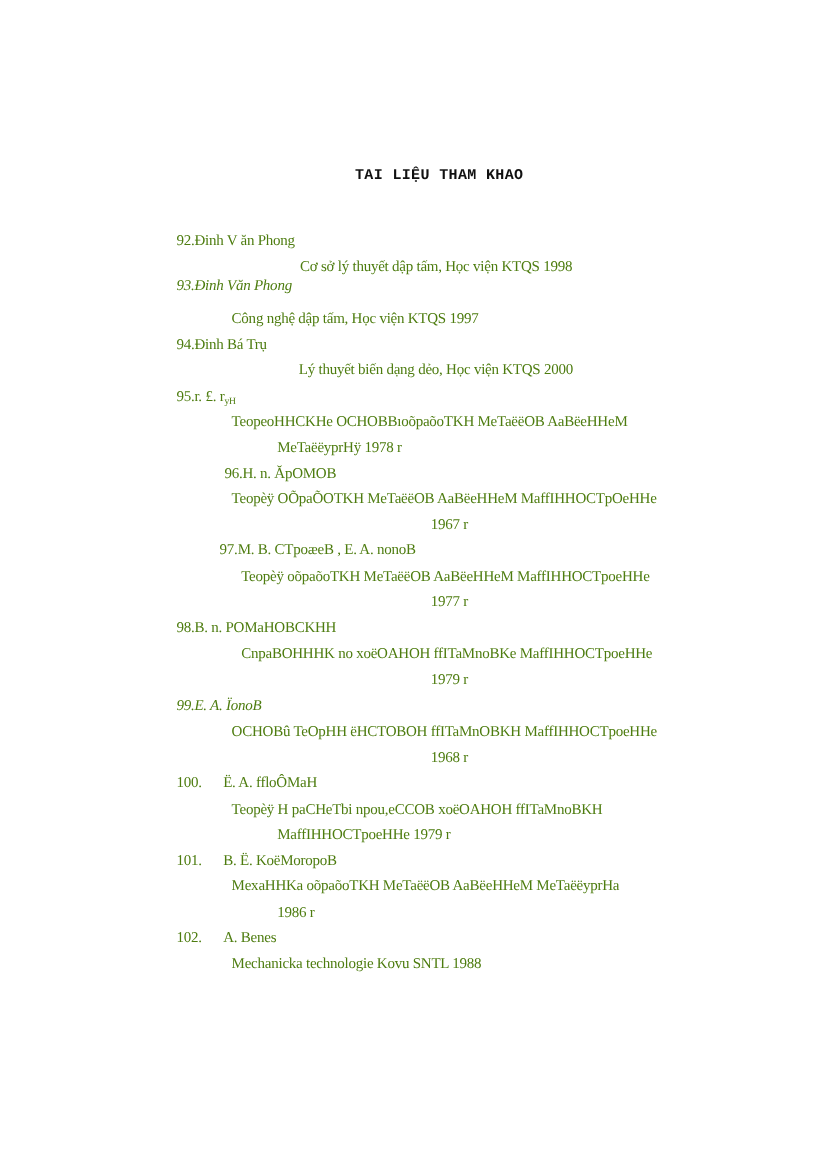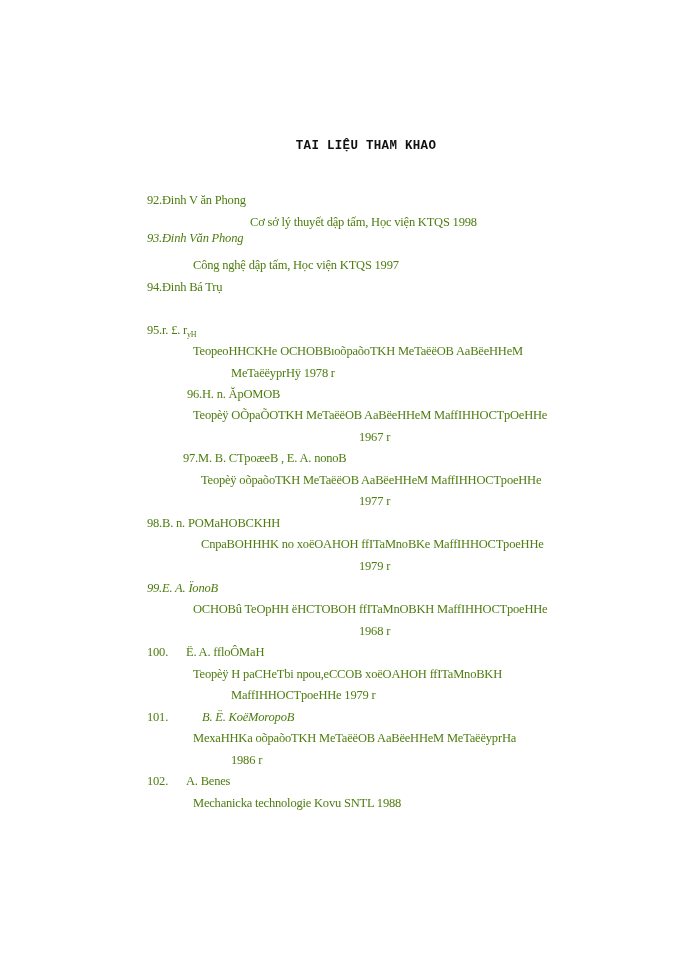--- a/index.html
+++ b/index.html
@@ -31,20 +31,21 @@
   <div class="line" style="left:250px; top:214px;">Cơ sở lý thuyết dập tấm, Học viện KTQS 1998</div>
 
   <div class="line" style="left:147px; top:230px;font-style:italic;">
     <span>93.</span><span>Đinh Văn Phong</span>
   </div>
   <div class="line" style="left:193px; top:257px;">Công nghệ dập tấm, Học viện KTQS 1997</div>
 
   <div class="line" style="left:147px; top:279px;">
     <span>94.</span><span>Đinh Bá Trụ</span>
   </div>
+  <div class="line" style="left:249px; top:300px;">Lý thuyết biến dạng dẻo, Học viện KTQS 2000</div>
 
   <div class="line" style="left:147px; top:322px;">
     <span>95.</span><span>r. £. r</span><sub>yH</sub>
   </div>
   <div class="line" style="left:193px; top:343px;">TeopeoHHCKHe OCHOBBıoõpaõoTKH MeTaëëOB AaBëeHHeM</div>
   <div class="line" style="left:231px; top:365px;">MeTaëëyprHÿ 1978 r</div>
 
   <div class="line" style="left:147px; top:386px;margin-left:40px;">
     <span>96.</span><span>H. n. ĂpOMOB</span>
   </div>
@@ -68,20 +69,20 @@
   </div>
   <div class="line" style="left:193px; top:601px;">OCHOBû TeOpHH ëHCTOBOH ffITaMnOBKH MaffIHHOCTpoeHHe</div>
   <div class="line" style="left:359px; top:623px;">1968 r</div>
 
   <div class="line" style="left:147px; top:644px;">100.</div>
   <div class="line" style="left:186px; top:644px;">Ë. A. ffloÔMaH</div>
   <div class="line" style="left:193px; top:666px;">Teopèÿ H paCHeTbi npou,eCCOB xoëOAHOH ffITaMnoBKH</div>
   <div class="line" style="left:231px; top:687px;">MaffIHHOCTpoeHHe 1979 r</div>
 
   <div class="line" style="left:147px; top:709px;">101.</div>
-  <div class="line" style="left:202px; top:709px;font-style:italic;">B. Ë. KoëMoropoB</div>
+  <div class="line" style="left:186px; top:709px;">B. Ë. KoëMoropoB</div>
   <div class="line" style="left:193px; top:730px;">MexaHHKa oõpaõoTKH MeTaëëOB AaBëeHHeM MeTaëëyprHa</div>
   <div class="line" style="left:231px; top:752px;">1986 r</div>
 
   <div class="line" style="left:147px; top:773px;">102.</div>
   <div class="line" style="left:186px; top:773px;">A. Benes</div>
   <div class="line" style="left:193px; top:795px;">Mechanicka technologie Kovu SNTL 1988</div>
 </div>
 
 </body></html>

